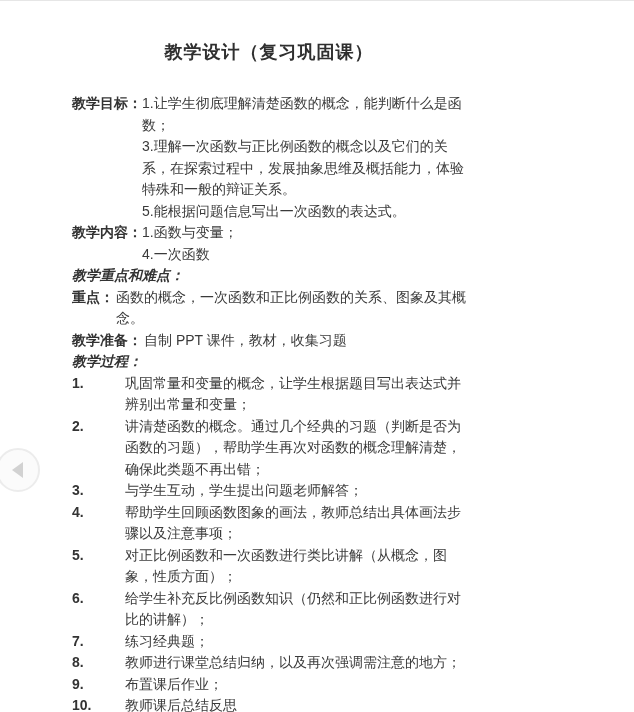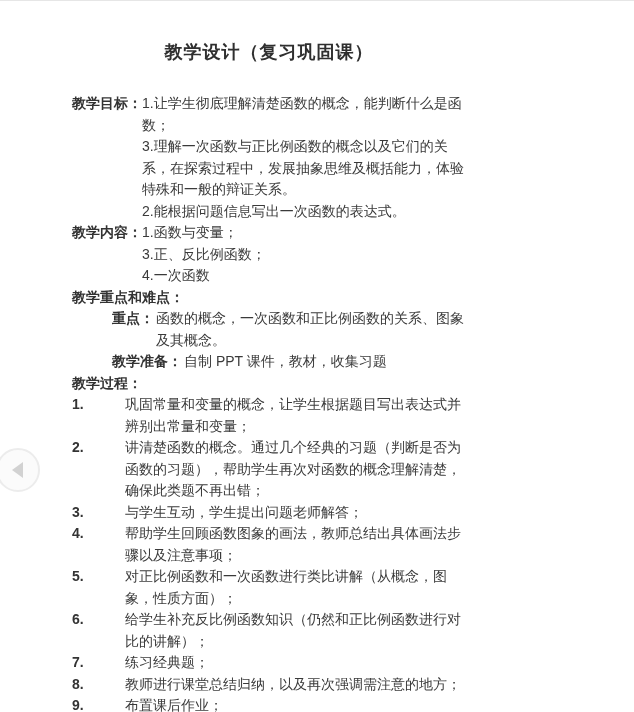--- a/index.html
+++ b/index.html
@@ -50,25 +50,25 @@
     flex: 0 0 67px;
     white-space: nowrap;
   }
   .section-content {
     flex: 1 1 auto;
     min-width: 0;
   }
   .inline-row .section-label {
     flex: 0 0 auto;
     margin-right: 2px;
-    margin-left: 40px;
   }
   .bold-line {
     font-weight: bold;
     color: #333333;
+    font-style: italic;
   }
   .proc-list {
     margin: 0;
   }
   .proc-item {
     display: flex;
     align-items: flex-start;
   }
   .proc-num {
     flex: 0 0 22px;
@@ -111,29 +111,28 @@
 
 <div class="doc">
 
   <h1 class="doc-title">教学设计（复习巩固课）</h1>
 
   <div class="section-row">
     <span class="section-label">教学目标：</span>
     <div class="section-content">
       <div>1.让学生彻底理解清楚函数的概念，能判断什么是函数；</div>
       <div>3.理解一次函数与正比例函数的概念以及它们的关系，在探索过程中，发展抽象思维及概括能力，体验特殊和一般的辩证关系。</div>
-      <div>2.能根据问题信息写出一次函数的表达式。</div>
+      <div>5.能根据问题信息写出一次函数的表达式。</div>
     </div>
   </div>
 
   <div class="section-row">
     <span class="section-label">教学内容：</span>
     <div class="section-content">
       <div>1.函数与变量；</div>
-      <div>3.正、反比例函数；</div>
       <div>4.一次函数</div>
     </div>
   </div>
 
   <div class="bold-line">教学重点和难点：</div>
 
   <div class="section-row inline-row">
     <span class="section-label">重点：</span>
     <div class="section-content">函数的概念，一次函数和正比例函数的关系、图象及其概念。</div>
   </div>

